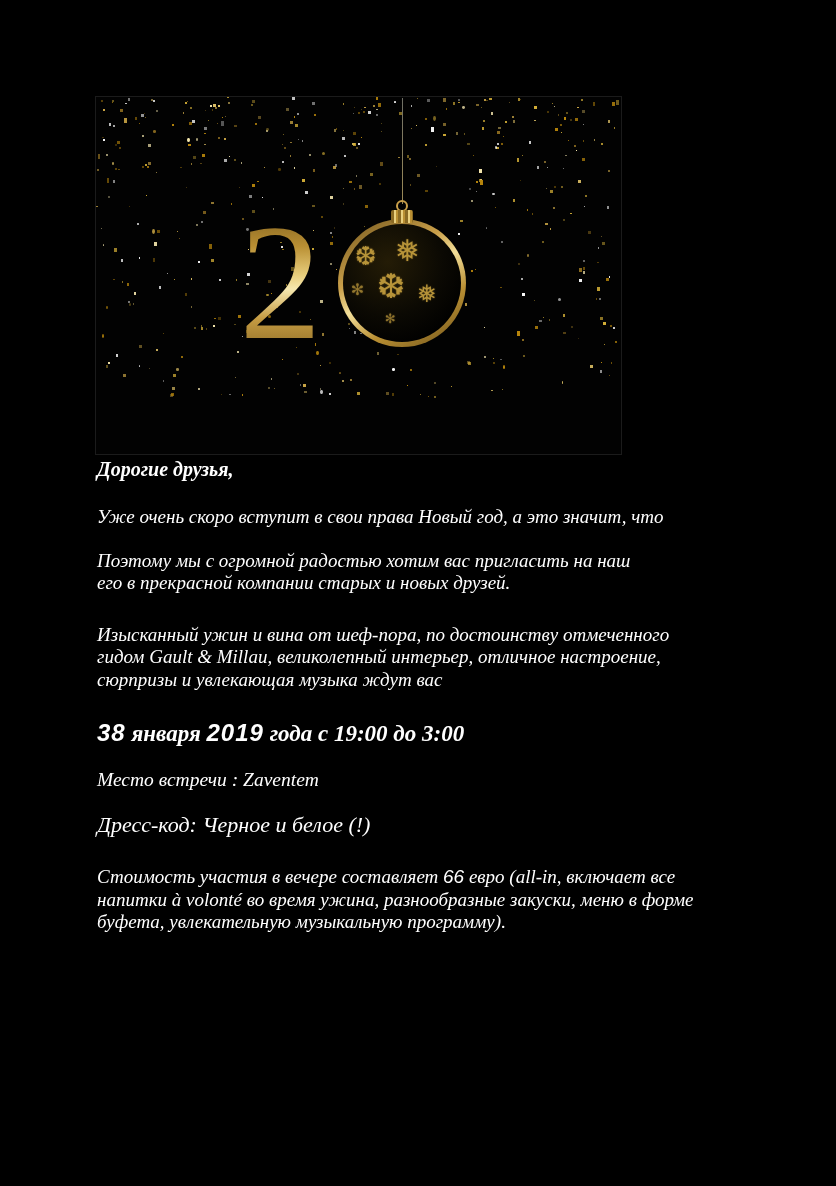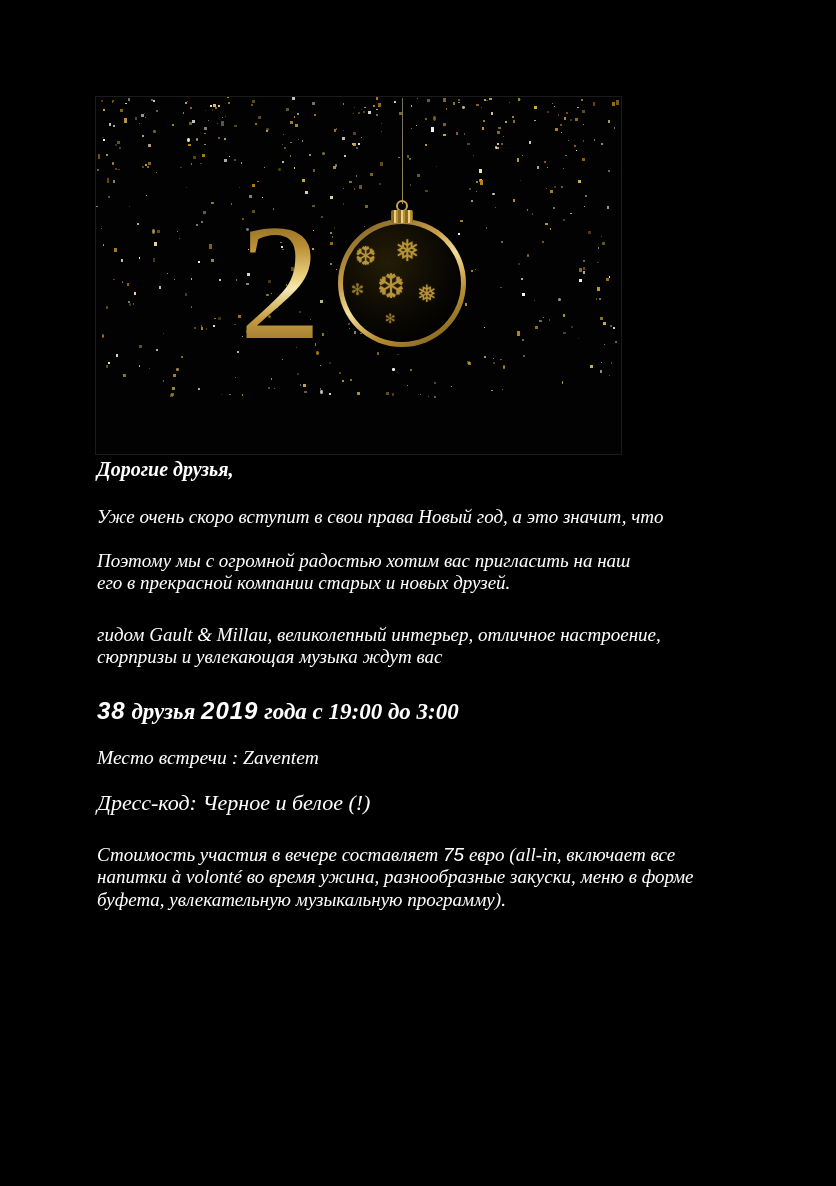--- a/index.html
+++ b/index.html
@@ -604,31 +604,32 @@
     <div class="p-intro">
       <div class="line">Уже очень скоро вступит в свои права Новый год, а это значит, что</div>
     </div>
 
     <div class="p-invite">
       <div class="line">Поэтому мы с огромной радостью хотим вас пригласить на наш</div>
       <div class="line">его в прекрасной компании старых и новых друзей.</div>
     </div>
 
     <div class="p-dinner">
+      <div class="line">Изысканный ужин и вина от шеф-пора, по достоинству отмеченного</div>
       <div class="line">гидом Gault &amp; Millau, великолепный интерьер, отличное настроение,</div>
       <div class="line">сюрпризы и увлекающая музыка ждут вас</div>
     </div>
 
-    <div class="date-heading"><span class="seg-sans">38</span><span> друзья </span><span class="seg-sans">2019</span><span> года с 19:00 до 3:00</span></div>
+    <div class="date-heading"><span class="seg-sans">38</span><span> января </span><span class="seg-sans">2019</span><span> года с 19:00 до 3:00</span></div>
 
     <div class="place">Место встречи : Zaventem</div>
 
 
     <div class="dress">Дресс-код: Черное и белое (!)</div>
 
     <div class="p-price">
-      <div class="line"><span>Стоимость участия в вечере составляет </span><span class="seg-sans-num">75</span><span> евро (all-in, включает все</span></div>
+      <div class="line"><span>Стоимость участия в вечере составляет </span><span class="seg-sans-num">66</span><span> евро (all-in, включает все</span></div>
       <div class="line">напитки à volonté во время ужина, разнообразные закуски, меню в форме</div>
       <div class="line">буфета, увлекательную музыкальную программу).</div>
     </div>
 
   </div>
 </div>
 
 </body></html>

